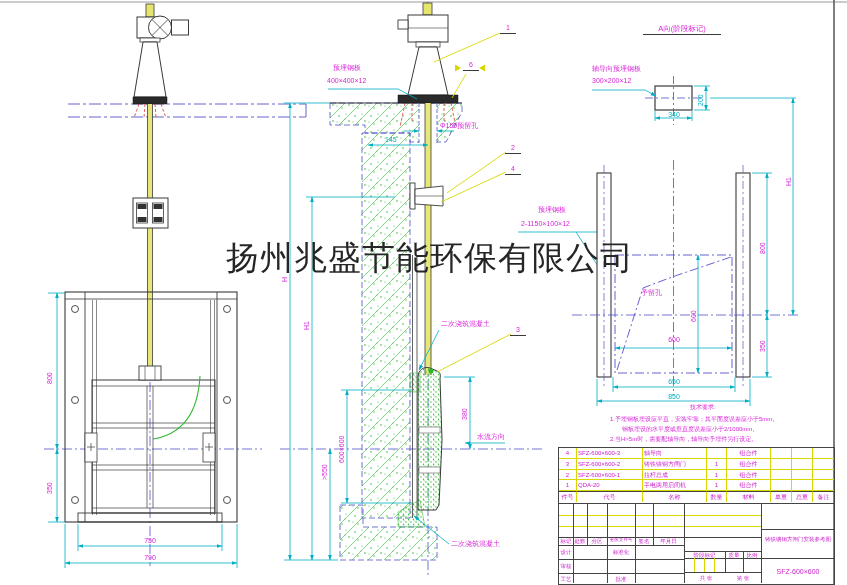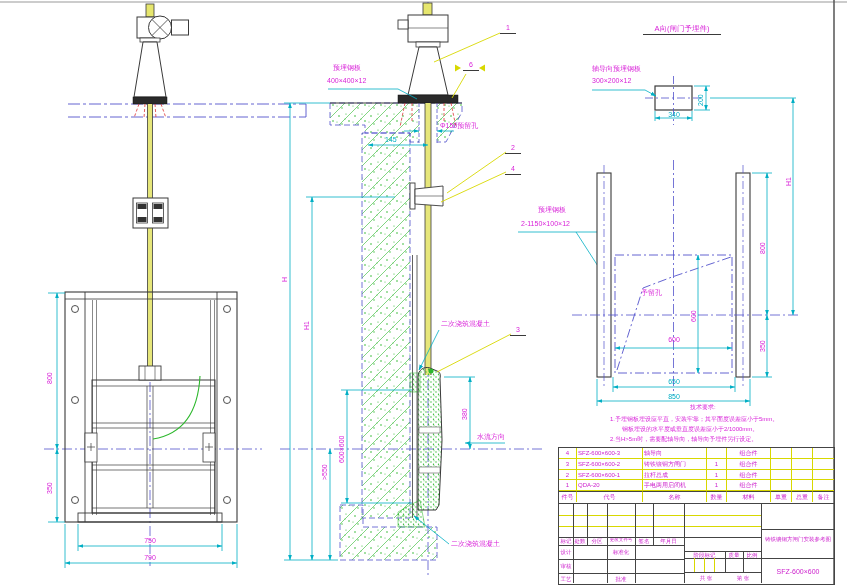--- a/index.html
+++ b/index.html
@@ -286,20 +286,21 @@
     <line x1="597" y1="401" x2="750" y2="401" marker-start="url(#ar)" marker-end="url(#ar)"></line>
     <line x1="752" y1="173" x2="772" y2="173"></line>
           <line x1="752" y1="377" x2="772" y2="377"></line>
     <line x1="767" y1="173" x2="767" y2="315" marker-start="url(#ar)" marker-end="url(#ar)"></line>
     <line x1="767" y1="315" x2="767" y2="377" marker-start="url(#ar)" marker-end="url(#ar)"></line>
     <line x1="793" y1="98" x2="793" y2="315" marker-start="url(#ar)" marker-end="url(#ar)"></line>
   </g>
 </g>
 </svg>
 
+<div class="wm">扬州兆盛节能环保有限公司</div>
 
 <div class="lb vt" style="left:46px;top:384px">800</div>
 <div class="lb vt" style="left:46px;top:494px">350</div>
 <div class="lb ctr" style="left:134px;top:537px;width:32px">750</div>
 <div class="lb ctr" style="left:134px;top:554px;width:32px">790</div>
 
 <div class="lb" style="left:333px;top:64px">预埋钢板</div>
 <div class="lb" style="left:327px;top:77px">400×400×12</div>
 <div class="lb ul ctr" style="left:500px;top:24px;width:12px">1</div>
 <div class="lb ul ctr" style="left:463px;top:61px;width:12px">6</div>
@@ -312,21 +313,21 @@
 <div class="lb" style="left:441px;top:320px">二次浇筑混凝土</div>
 <div class="lb ul ctr" style="left:510px;top:326px;width:12px">3</div>
 <div class="lb vt" style="left:461px;top:420px">380</div>
 <div class="lb" style="left:477px;top:433px">水流方向</div>
 <div class="lb vt" style="left:338px;top:463px">600×600</div>
 <div class="lb vt" style="left:321px;top:480px">&gt;550</div>
 <div class="lb vt" style="left:281px;top:282px">H</div>
 <div class="lb vt" style="left:303px;top:330px">H1</div>
 <div class="lb" style="left:451px;top:540px">二次浇筑混凝土</div>
 
-<div class="lb ul ctr" style="left:643px;top:25px;width:74px;font-size:7.5px">A向(闸门予埋件)</div>
+<div class="lb ul ctr" style="left:643px;top:25px;width:74px;font-size:7.5px">A向(阶段标记)</div>
 <div class="lb" style="left:592px;top:65px">轴导向预埋钢板</div>
 <div class="lb" style="left:592px;top:77px">300×200×12</div>
 <div class="lb cy ctr" style="left:660px;top:111px;width:28px">340</div>
 <div class="lb cy vt" style="left:697px;top:106px">200</div>
 <div class="lb" style="left:641px;top:289px">予留孔</div>
 <div class="lb vt" style="left:690px;top:322px">600</div>
 <div class="lb ctr" style="left:660px;top:336px;width:28px">600</div>
 <div class="lb cy ctr" style="left:660px;top:378px;width:28px">650</div>
 <div class="lb cy ctr" style="left:660px;top:393px;width:28px">850</div>
 <div class="lb vt" style="left:759px;top:254px">800</div>

